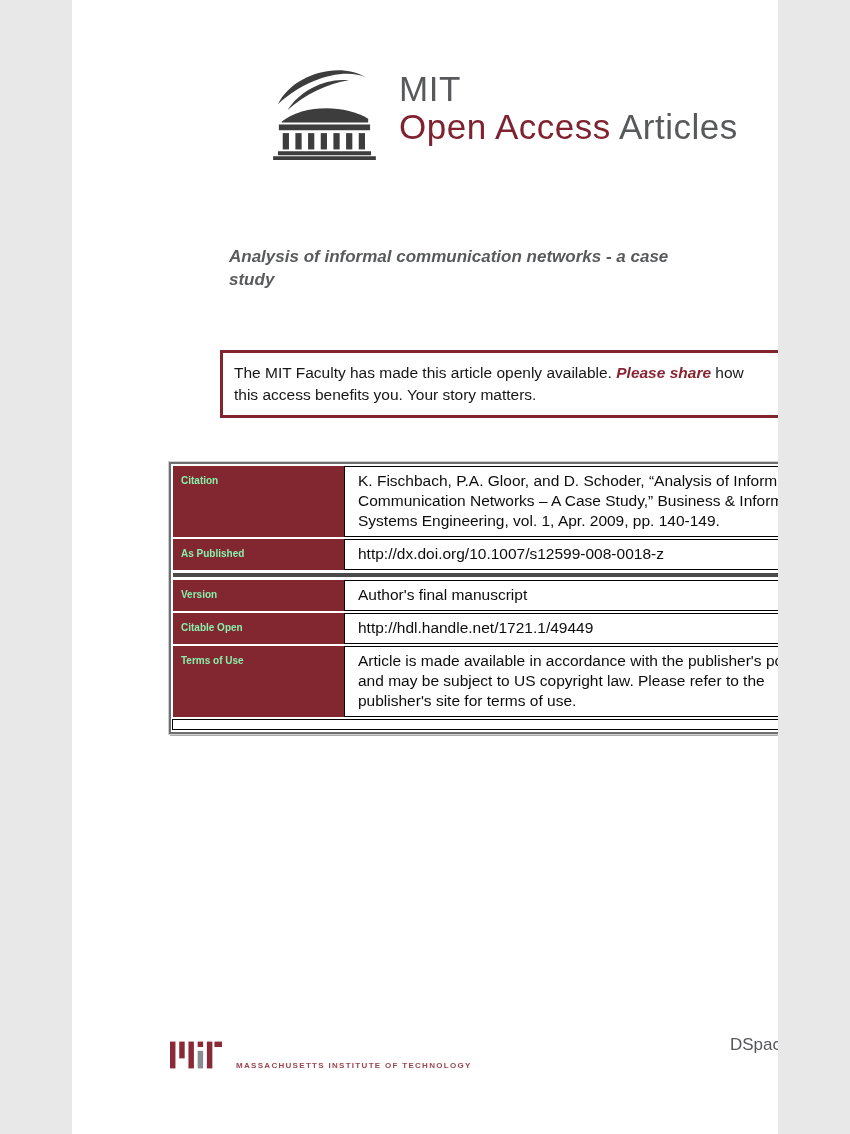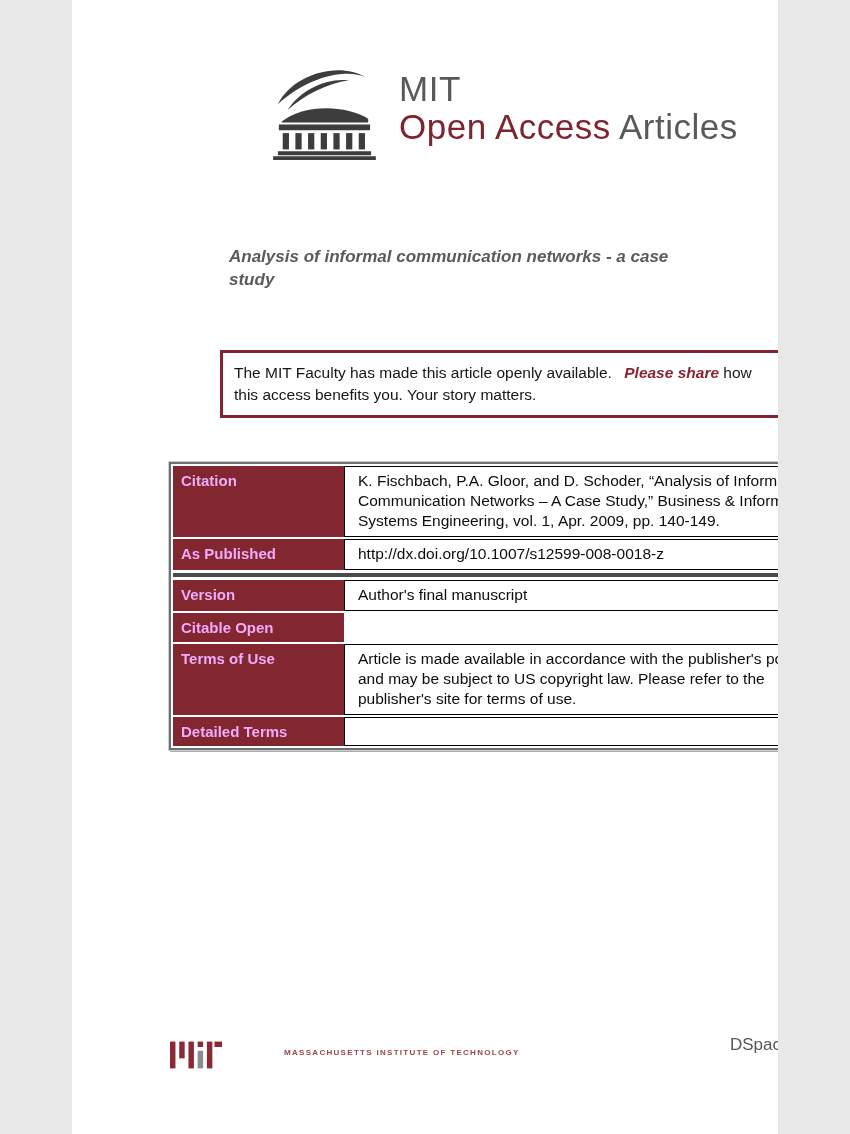--- a/index.html
+++ b/index.html
@@ -27,50 +27,50 @@
     color: #595A5C;
   }
 
   
   .share-box {
     position: absolute; left: 148px; top: 350px; width: 565px; min-height: 66px;
     border: 3px solid #81242F;
     padding: 9px 11px 10px 11px;
     font-size: 15.5px; line-height: 21.5px; color: #161616;
   }
-  .share-box .share-link { color: #8A2432; font-weight: bold; font-style: italic; margin-left: 8px; }
+  .share-box .share-link { color: #8A2432; font-weight: bold; font-style: italic; }
 
   
   .meta-table {
     position: absolute; left: 97px; top: 462px; width: 675px;
     border: 2px solid #6F6F6F;
     box-shadow: 0 0 0 1px #CFCFCF, 1px 2px 0 0 #ABABAB;
     background: #ffffff;
     padding: 1px;
   }
   .trow { display: flex; align-items: stretch; }
   .tlabel {
     width: 171px; flex: 0 0 171px;
-    background: #82262F; color: #f0abfc;
-    font-weight: bold; font-size: 15px; line-height: 19px;
+    background: #82262F; color: #86efac;
+    font-weight: bold; font-size: 10px; line-height: 19px;
     padding: 5px 8px;
     margin: 1px 0 1px 1px;
   }
   .tvalue {
     flex: 1;
     border: 1px solid #000000;
     margin: 1px 1px 1px 0;
     padding: 4px 22px 5px 13px;
     font-size: 15.5px; line-height: 20px; color: #0d0d0d;
     background: #ffffff;
   }
   .tsep { height: 4px; background: #4A4A4A; margin: 2px 1px; }
 
   
-  .footer-mit { position: absolute; left: 98px; top: 1040px; display: flex; align-items: flex-start; gap: 48px; }
+  .footer-mit { position: absolute; left: 98px; top: 1040px; display: flex; align-items: flex-end; }
   .mit-bars { width: 52px; height: 30px; }
   .wordmark {
     margin-left: 14px; margin-top: 8px;
     font-size: 8px; font-weight: bold; letter-spacing: 1.3px;
     color: #9B4650;
   }
   .dspace {
     position: absolute; left: 565px; top: 1035px; width: 200px;
     text-align: right; font-size: 17px; letter-spacing: 0px;
     color: #56575A;
@@ -123,27 +123,27 @@
     </div>
 
     <div class="tsep"></div>
 
     <div class="trow">
       <div class="tlabel">Version</div>
       <div class="tvalue">Author's final manuscript</div>
     </div>
     <div class="trow">
       <div class="tlabel">Citable Open</div>
+      <div class="tvalue">http://hdl.handle.net/1721.1/49449</div>
     </div>
     <div class="trow">
       <div class="tlabel">Terms of Use</div>
       <div class="tvalue">Article is made available in accordance with the publisher's policy and may be subject to US copyright law. Please refer to the publisher's site for terms of use.</div>
     </div>
     <div class="trow">
-      <div class="tlabel">Detailed Terms</div>
       <div class="tvalue"></div>
     </div>
   </div>
 
   <div class="footer-mit">
     <svg class="mit-bars" viewBox="0 0 62 32" aria-hidden="true">
       <rect x="0" y="0" width="6.5" height="32" fill="#8A2A36"></rect>
       <rect x="11" y="0" width="6.5" height="20" fill="#8A2A36"></rect>
       <rect x="22" y="0" width="6.5" height="32" fill="#8A2A36"></rect>
       <rect x="33" y="0" width="6.5" height="6.5" fill="#8A2A36"></rect>

